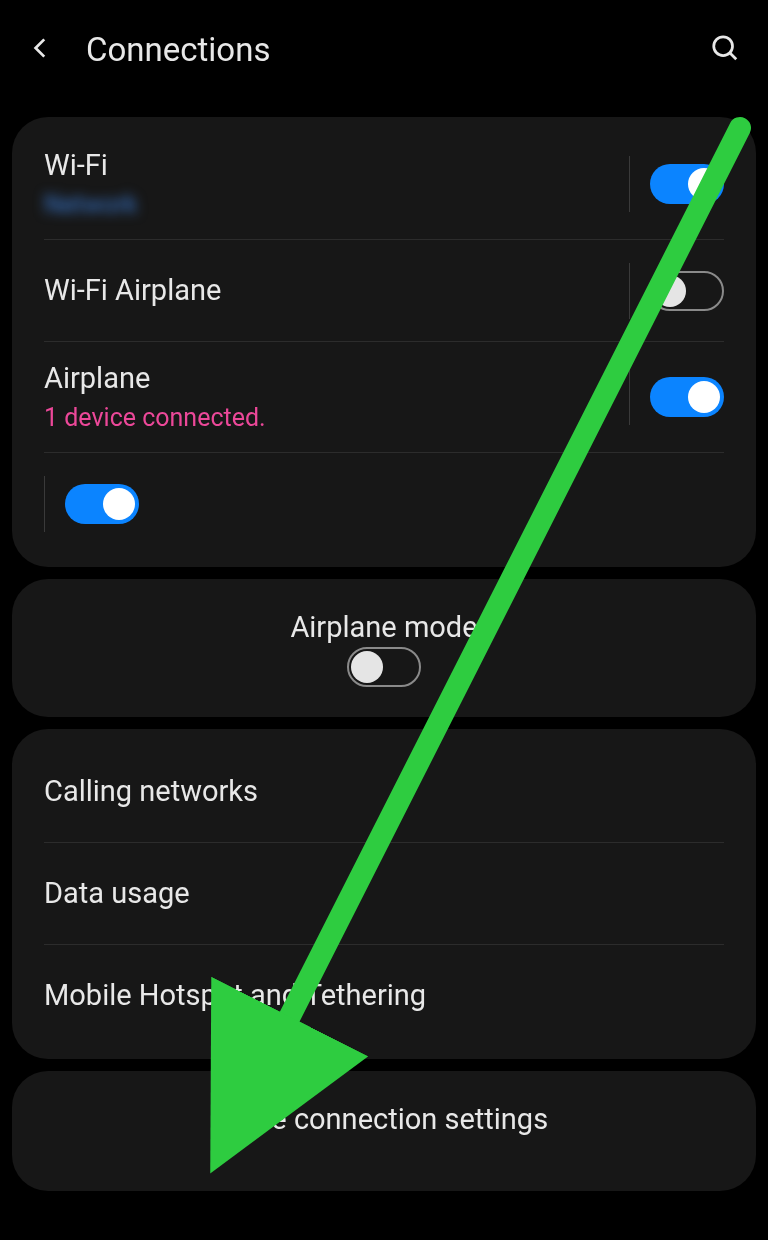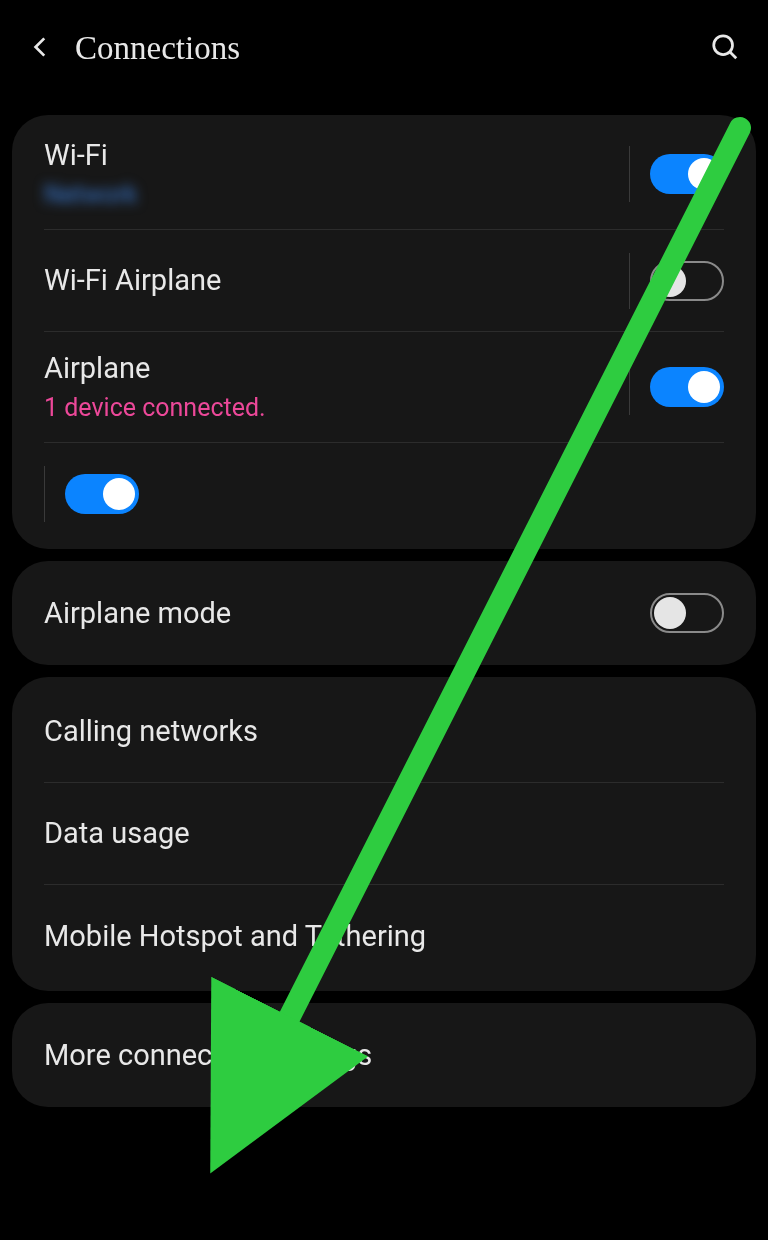--- a/index.html
+++ b/index.html
@@ -19,22 +19,21 @@
   }
   .header {
     display: flex;
     align-items: center;
     justify-content: space-between;
     padding: 30px 28px 20px 28px;
   }
   .header-left {
     display: flex;
     align-items: center;
-    gap: 21px;
-    font-family: Liberation Serif, serif;
+    gap: 32px;
   }
   .back-icon svg {
     width: 26px;
     height: 26px;
     stroke: #e8e8e8;
     fill: none;
     stroke-width: 2.5;
   }
   .title {
     font-size: 33px;
@@ -45,21 +44,21 @@
     width: 30px;
     height: 30px;
     stroke: #e8e8e8;
     fill: none;
     stroke-width: 2.2;
   }
   .card {
     background: #171717;
     border-radius: 36px;
     margin: 12px 12px;
-    padding: 4px 32px;
+    padding: 12px 32px;
   }
   .card.first {
     margin-top: 28px;
   }
   .row {
     display: flex;
     align-items: center;
     justify-content: space-between;
     min-height: 102px;
     border-bottom: 1px solid #2c2c2c;
@@ -126,20 +125,21 @@
   .toggle.on .knob {
     right: 4px;
   }
   .toggle.off .knob {
     left: 2px;
     top: 2px;
     background: #e5e5e5;
   }
   .card.single .row {
     min-height: 96px;
+    flex-direction: column;
   }
   
   .arrow-overlay {
     position: absolute;
     top: 0;
     left: 0;
     width: 768px;
     height: 1240px;
     pointer-events: none;
   }

